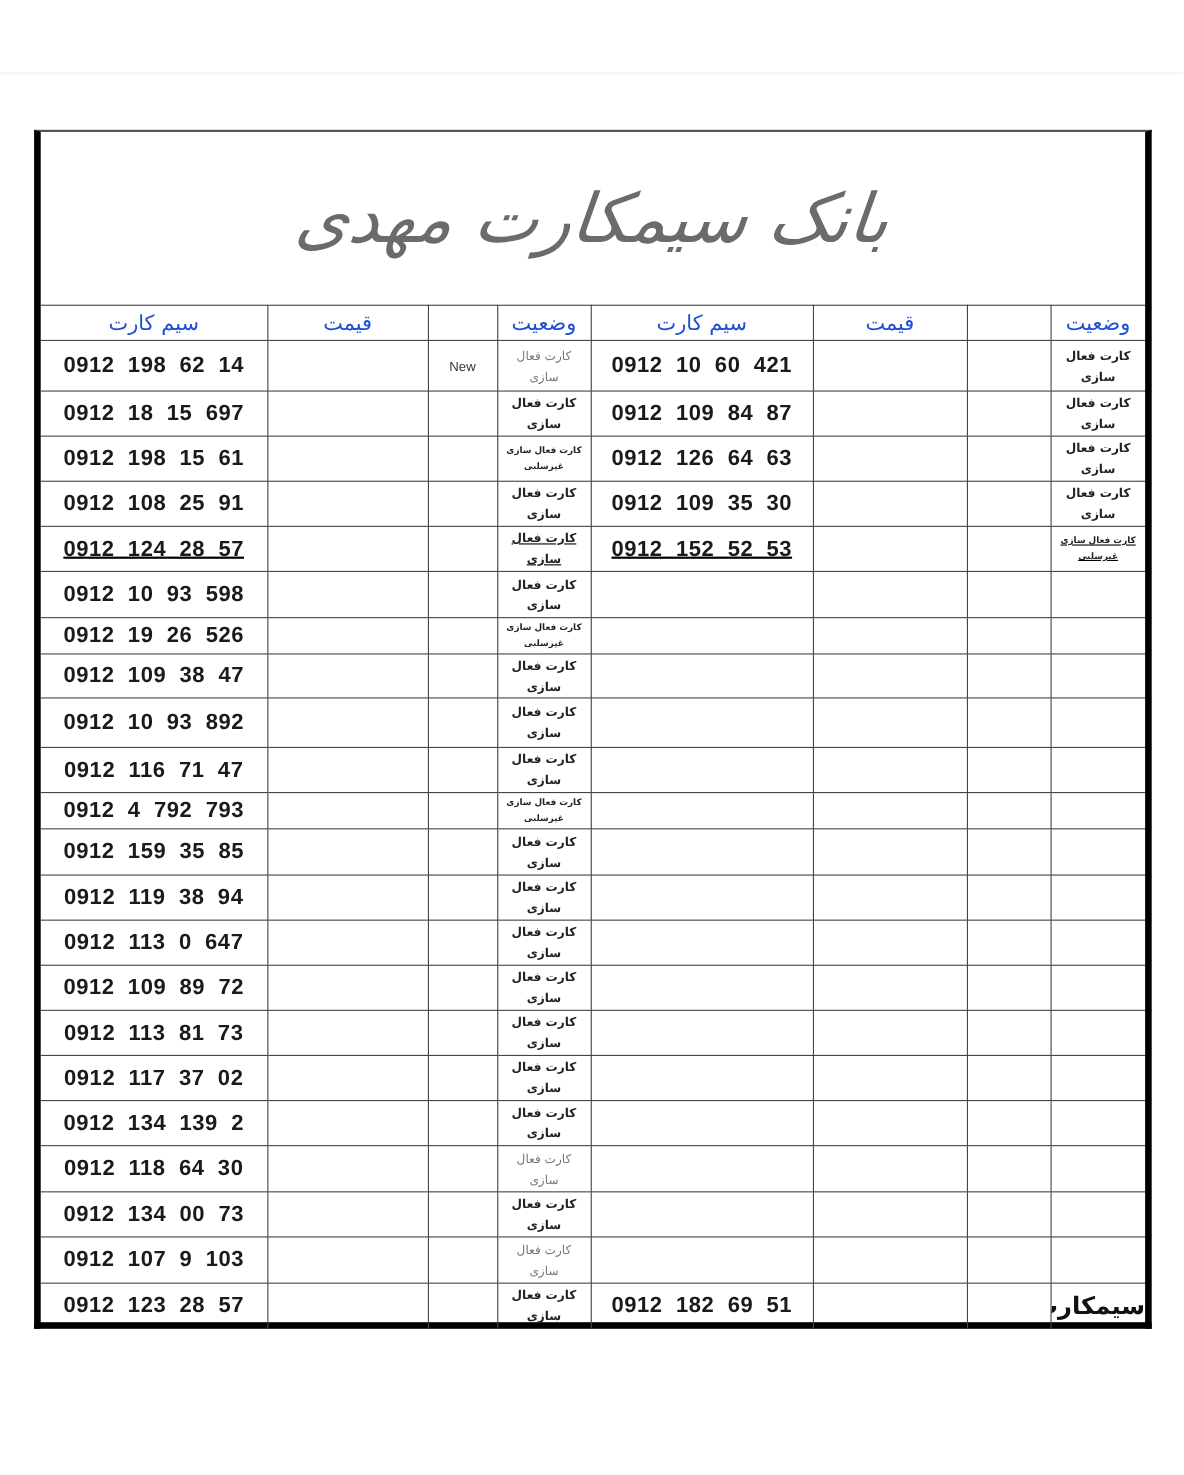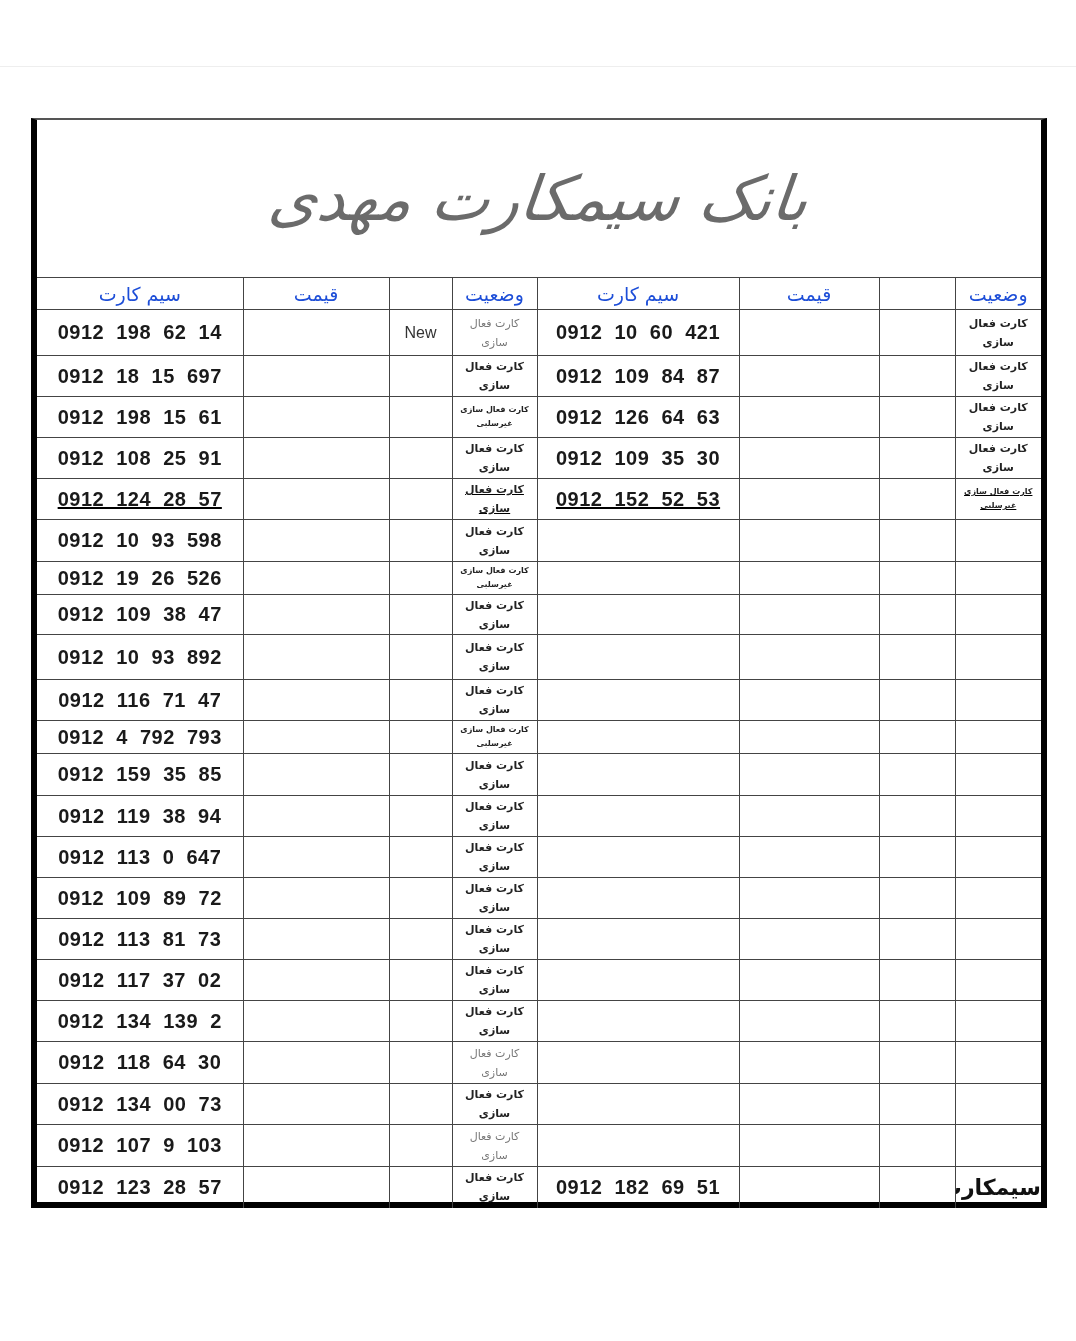--- a/index.html
+++ b/index.html
@@ -35,21 +35,21 @@
     table.grid td:last-child, table.grid th:last-child { border-right: none; }
     table.grid tr:last-child td { border-bottom: none; }
     th.h { font-weight: normal; font-size: 19px; color: #1d4ed8; direction: rtl; height: 31px; }
     td.num {
       font-family: "Liberation Sans", sans-serif; font-weight: bold; font-size: 20px;
       color: #1a1a1a; white-space: pre; letter-spacing: 0.5px;
     }
     td.status { direction: rtl; font-size: 11px; line-height: 19px; color: #222; font-weight: bold; }
     td.status.light { color: #777; font-weight: normal; }
     td.status.small { font-size: 8px; line-height: 14px; }
-    td.tag { font-family: "Liberation Sans", sans-serif; font-size: 16px; color: #333; }
+    td.tag { font-family: "Liberation Sans", sans-serif; font-size: 12px; color: #333; }
     td.worked { direction: rtl; font-size: 22px; font-weight: bold; color: #111; text-align: right; padding-right: 6px; }
     .s-line { display: block; }
   </style>
 </head>
 <body>
 
 <div class="topline"></div>
 
 <div class="frame">
   <div class="title-area">

